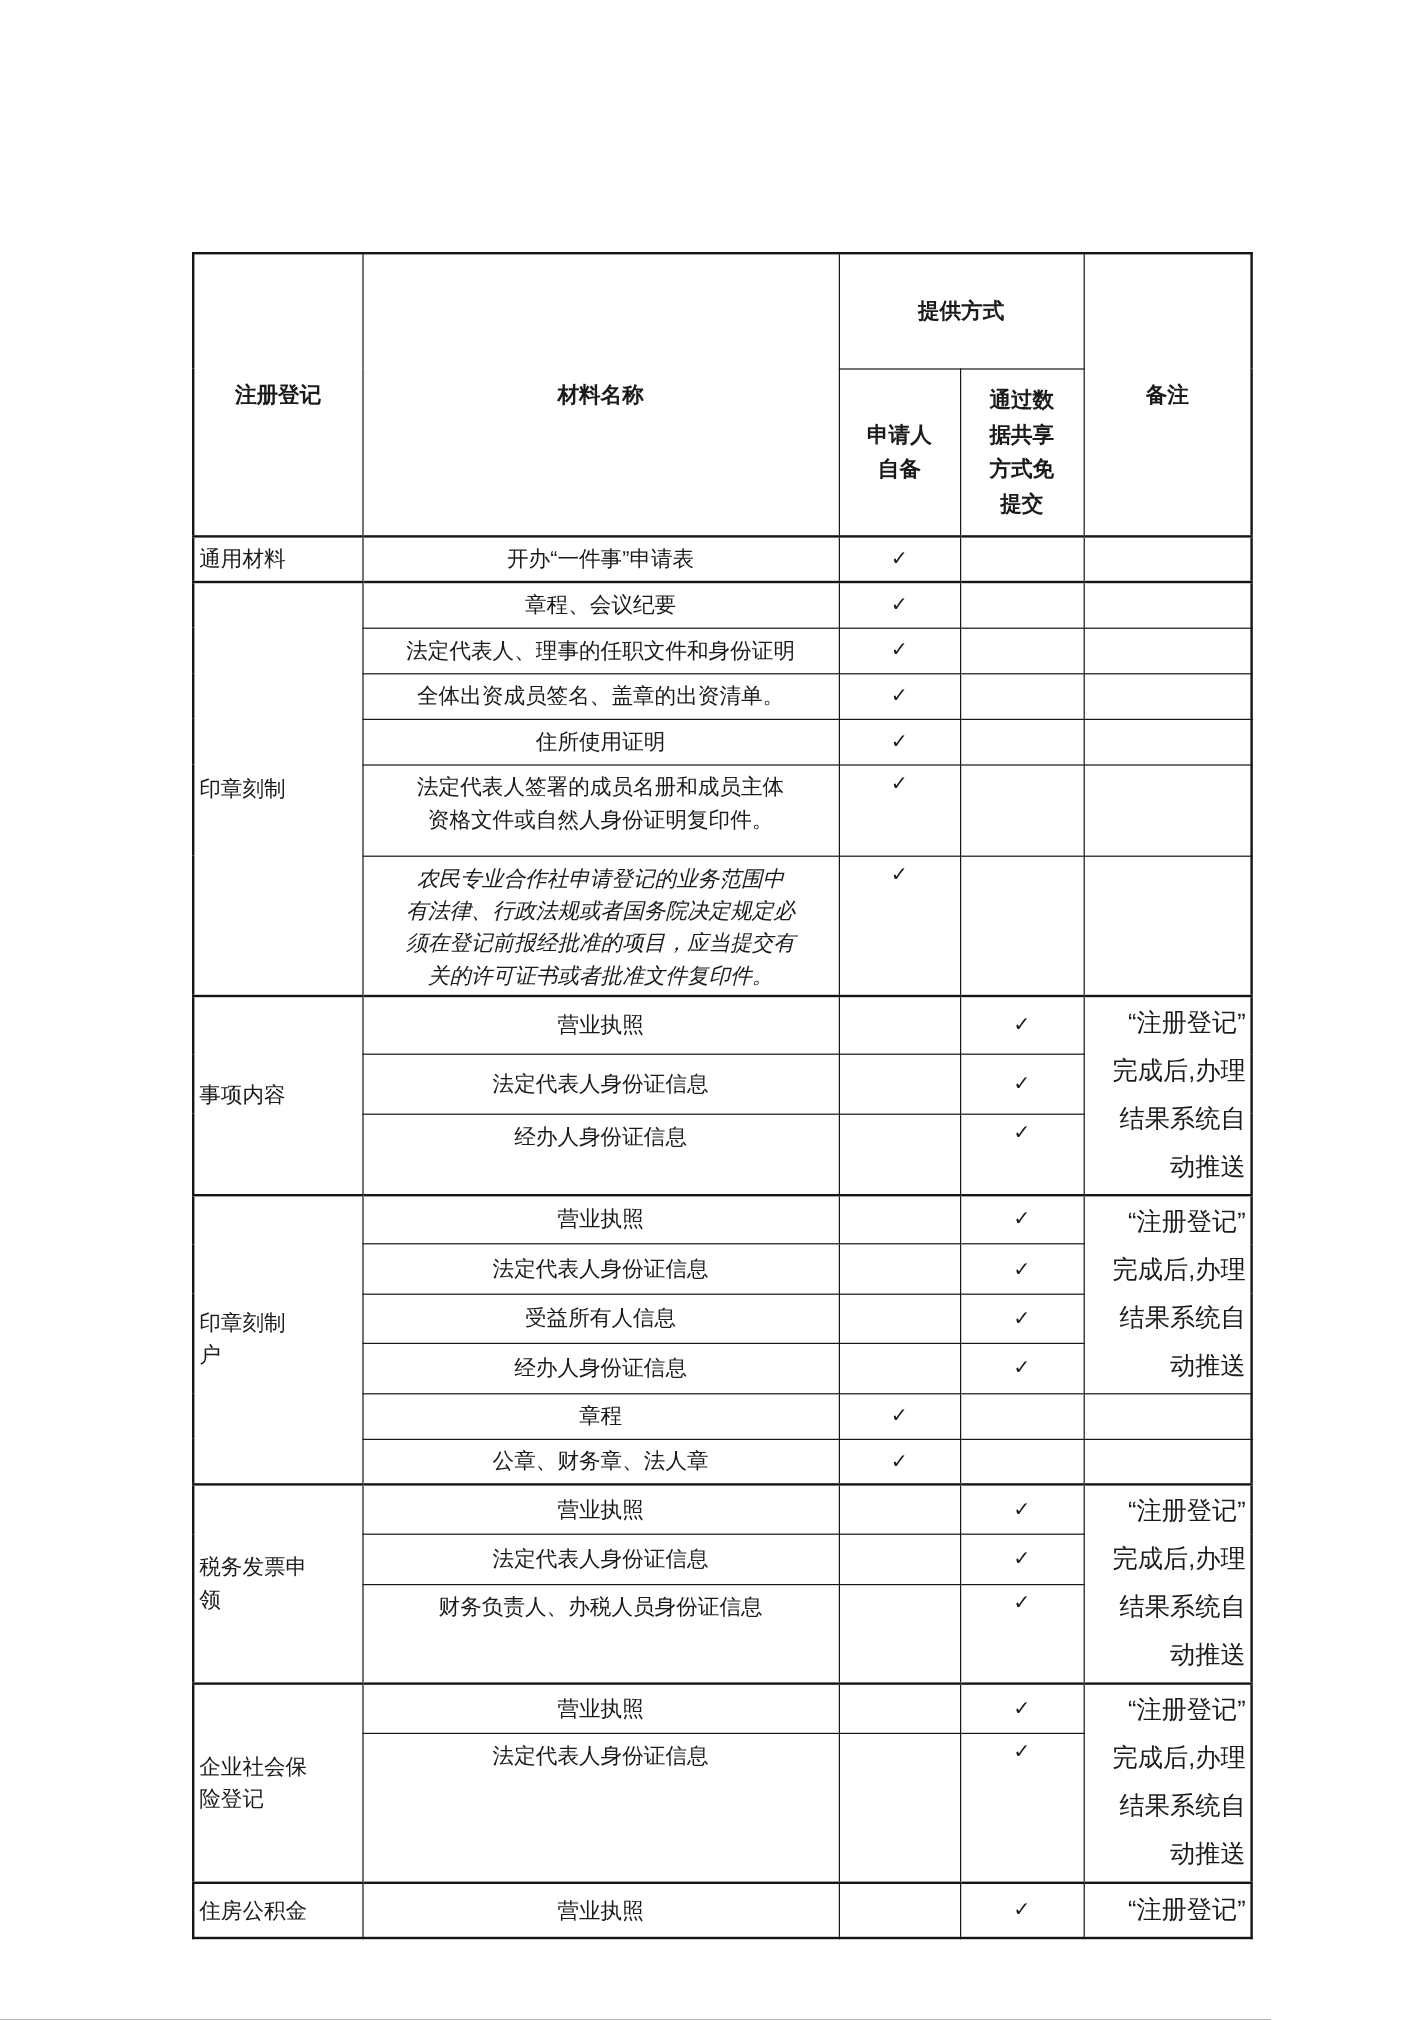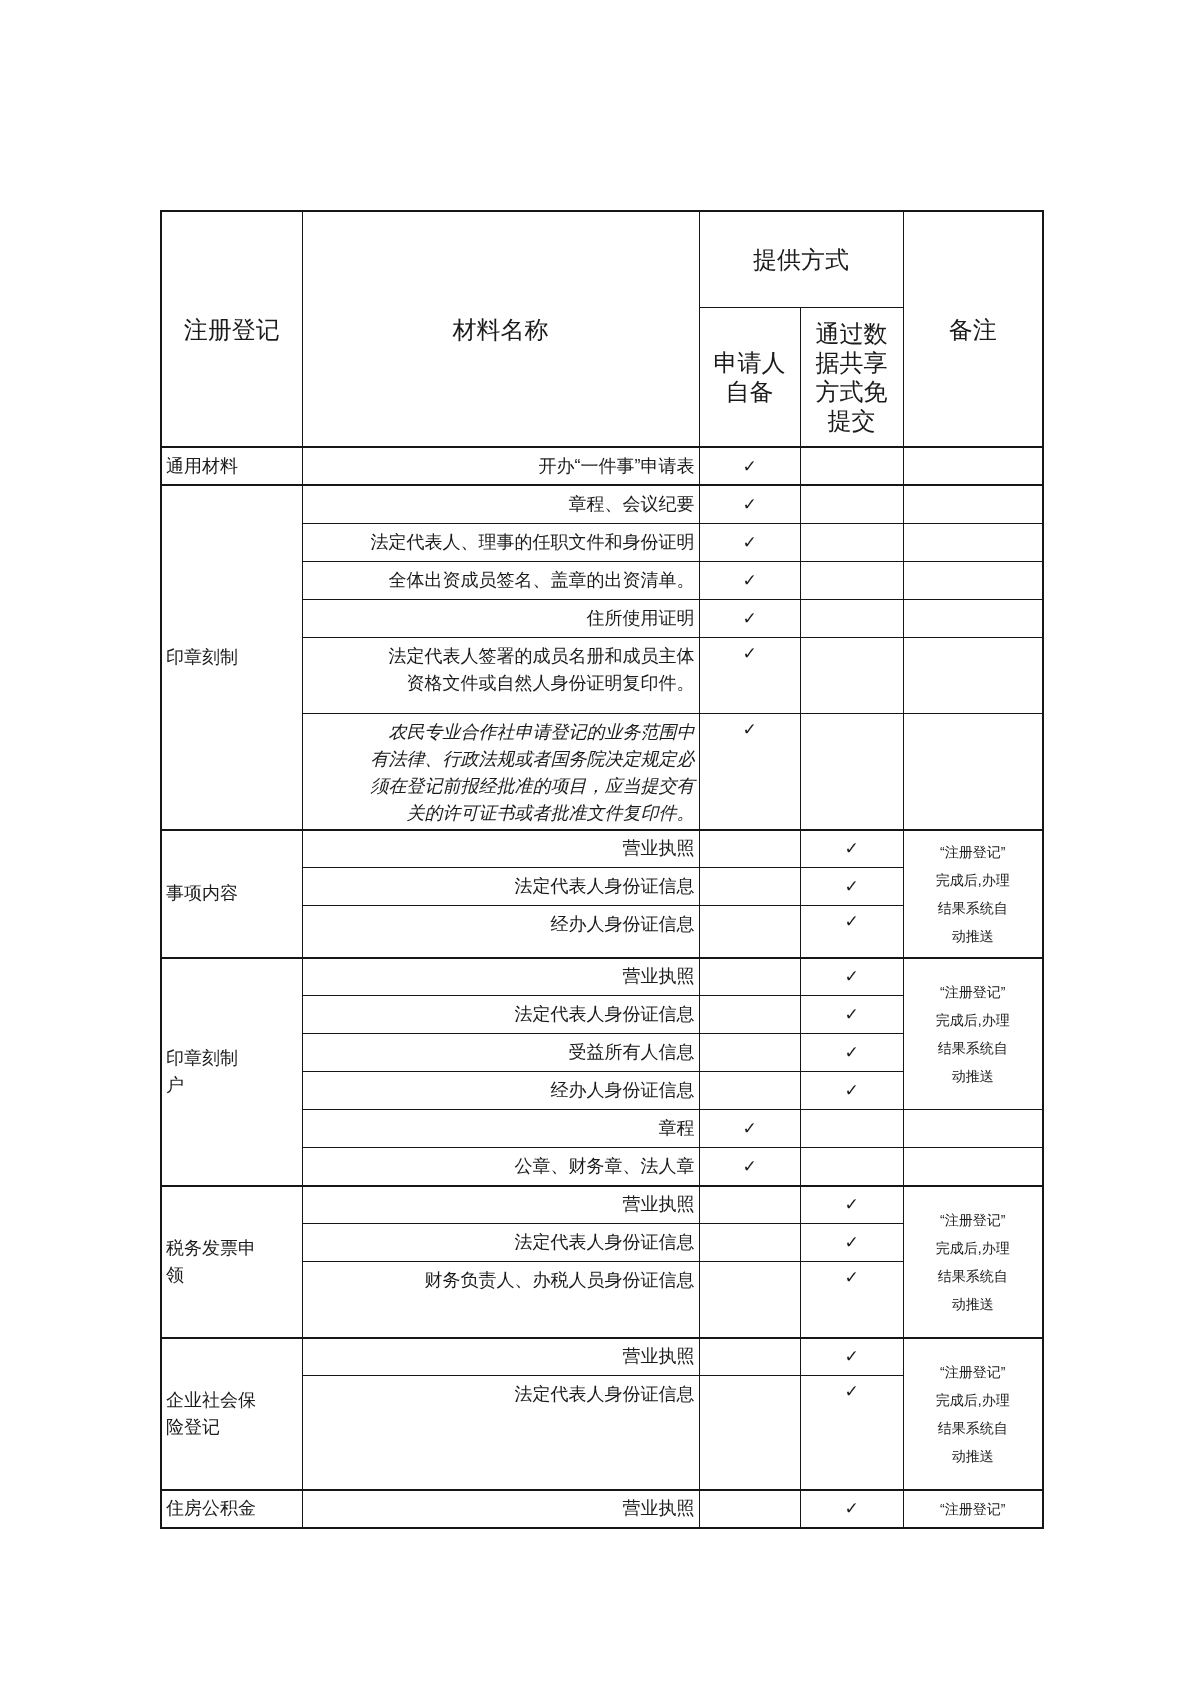--- a/index.html
+++ b/index.html
@@ -21,57 +21,57 @@
     table-layout: fixed;
     border: 2px solid #161616;
     font-size: 18px;
   }
   table.doc th, table.doc td {
     border: 1px solid #161616;
     padding: 2px 4px;
     overflow: hidden;
   }
   thead th {
-    font-weight: normal;
+    font-weight: bold;
     text-align: center;
     vertical-align: middle;
     white-space: pre-line;
     line-height: 29px;
-    font-size: 24px;
+    font-size: 18px;
   }
   tr.hr1 { height: 96px; }
   tr.hr2 { height: 140px; }
   tr.h38 { height: 38px; }
   tr.h52 { height: 52px; }
   tr.h76 { height: 76px; }
   tr.h108 { height: 110px; font-style: italic; }
   tr.h114 { height: 114px; }
   td.c-item {
     vertical-align: middle;
     white-space: pre-line;
     line-height: 27px;
   }
   td.c-mat {
-    text-align: right;
+    text-align: center;
     vertical-align: middle;
     padding: 3px 8px;
     white-space: pre-line;
     line-height: 27px;
   }
   td.c-chk {
     text-align: center;
     vertical-align: middle;
     font-size: 17px;
   }
   td.c-rem {
-    text-align: center;
-    vertical-align: middle;
-    white-space: pre-line;
-    line-height: 28px;
-    font-size: 14px;
+    text-align: right;
+    vertical-align: middle;
+    white-space: pre-line;
+    line-height: 40px;
+    font-size: 21px;
   }
   .vt { vertical-align: top !important; padding-top: 5px !important; }
   tr.gtop > td { border-top: 2px solid #161616; }
 </style>
 </head>
 <body>
 
 <div class="page">
   <table class="doc">
     <colgroup>

